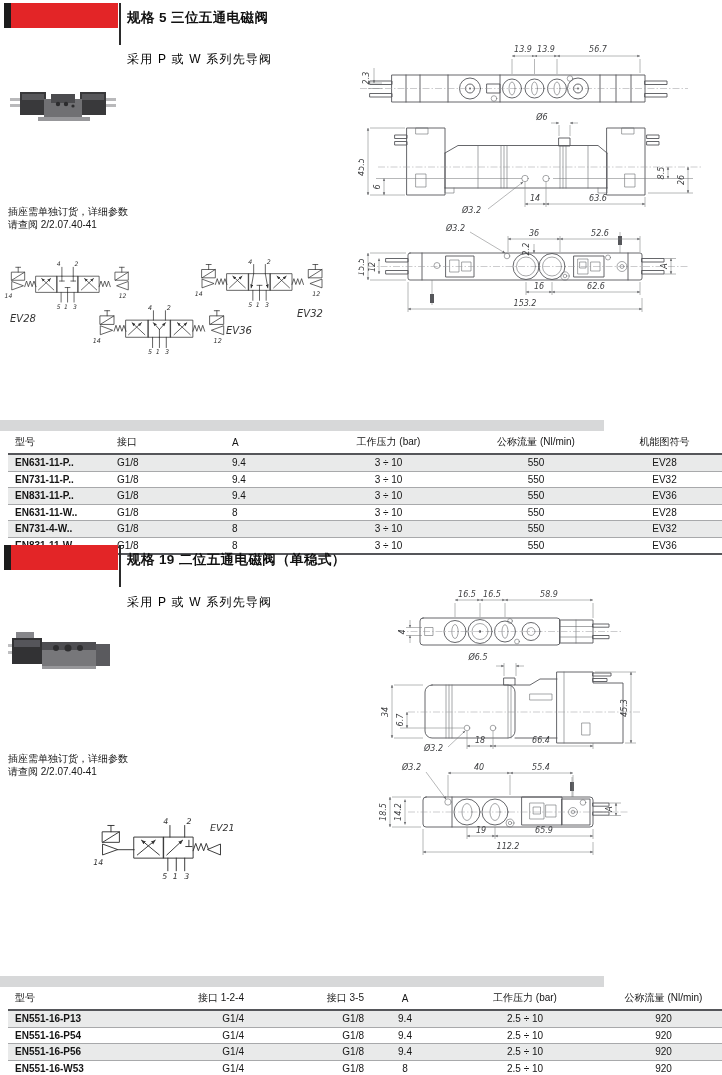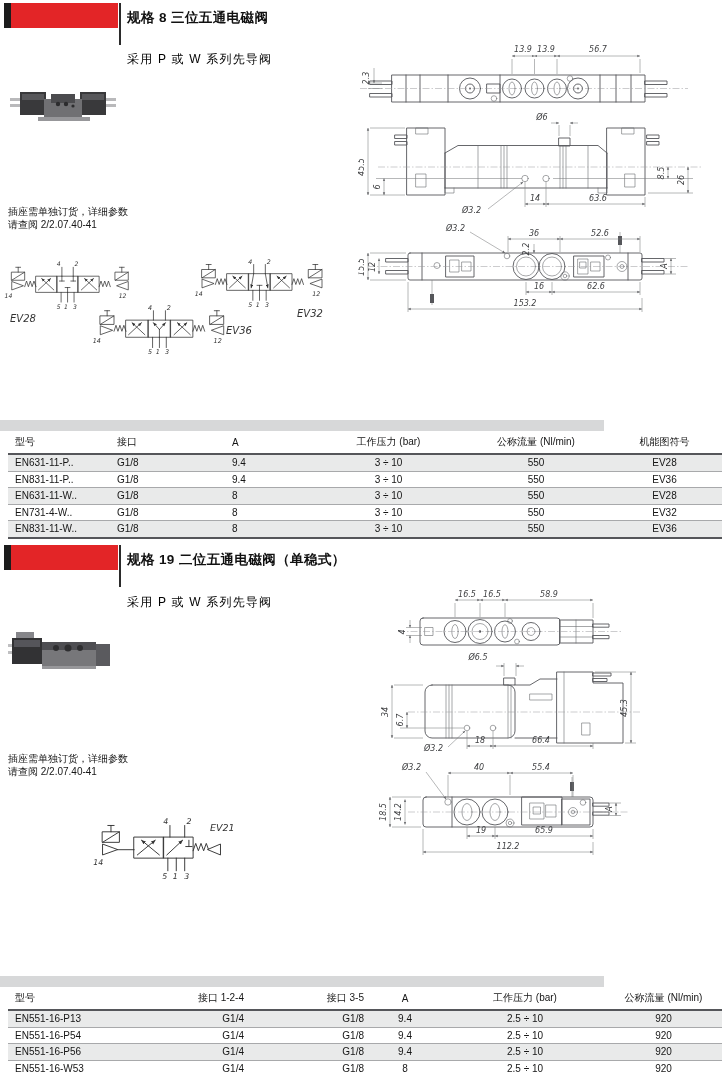--- a/index.html
+++ b/index.html
@@ -16,21 +16,21 @@
   .schlabel{font-family:"DejaVu Sans",sans-serif;font-style:italic;font-size:10px;color:#333;}
   
   .tblwrap{width:604px;}
   .band{height:11px;background:#d7d8d9;}
   table{border-collapse:collapse;table-layout:fixed;width:714px;margin-left:8px;font-size:10px;color:#151515;}
   thead th{font-weight:normal;height:20px;vertical-align:middle;border-bottom:2px solid #55565a;background:#fff;}
   tbody td{height:13.5px;border-bottom:1.5px solid #a8a9ab;vertical-align:middle;}
   tbody tr:nth-child(odd){background:#e9eaea;}
   tbody tr:nth-child(even){background:#fff;}
   tbody tr.last td{border-bottom:2.5px solid #55565a;}
-  .model{font-weight:normal;}
+  .model{font-weight:bold;}
   .c-l{text-align:left;padding-left:7px;}
   .c-l2{text-align:right;padding-left:12px;}
   .c-c{text-align:center;}
   
   svg .o{fill:none;stroke:#55565a;stroke-width:.9;stroke-linejoin:round;stroke-linecap:round;}
   svg .o2{fill:none;stroke:#6a6b6e;stroke-width:.6;}
   svg .d{fill:none;stroke:#7b7c7f;stroke-width:.55;}
   svg .cl{fill:none;stroke:#98999c;stroke-width:.5;stroke-dasharray:7 2 1.5 2;}
   svg .fb{fill:#55565a;stroke:none;}
   svg .t{font:italic 8px "DejaVu Sans",sans-serif;fill:#3d3e40;text-anchor:middle;}
@@ -51,21 +51,21 @@
       <path d="M0,1L10,5L0,9z" fill="#333"></path>
     </marker>
   </defs>
 </svg>
 
 <div class="page">
 
   <div class="abs logo-black" style="left:4px;top:3px;width:7px;height:25px"></div>
   <div class="abs logo-red" style="left:11px;top:3px;width:107px;height:25px"></div>
   <div class="abs vline" style="left:119px;top:3px;height:42px"></div>
-  <div class="abs sec-title" style="left:127px;top:9px">规格 8 三位五通电磁阀</div>
+  <div class="abs sec-title" style="left:127px;top:9px">规格 5 三位五通电磁阀</div>
   <div class="abs sec-sub" style="left:127px;top:51px">采用 P 或 W 系列先导阀</div>
 
   <svg class="abs" style="left:8px;top:86px" width="110" height="40" viewBox="0 0 110 40">
     <rect x="2" y="12" width="10" height="3" fill="#b9b9bb"></rect>
       <rect x="2" y="18" width="10" height="3" fill="#b9b9bb"></rect>
     <rect x="98" y="12" width="10" height="3" fill="#b9b9bb"></rect>
       <rect x="98" y="18" width="10" height="3" fill="#b9b9bb"></rect>
     <rect x="12" y="6" width="26" height="23" fill="#39393b"></rect>
       <rect x="14" y="8" width="22" height="6" fill="#58585b"></rect>
     <rect x="72" y="6" width="26" height="23" fill="#39393b"></rect>
@@ -413,20 +413,28 @@
       <tbody>
         <tr>
           <td class="c-l model">EN631-11-P..</td>
           <td class="c-l">G1/8</td>
           <td class="c-l">9.4</td>
           <td class="c-c">3 ÷ 10</td>
           <td class="c-c">550</td>
           <td class="c-c">EV28</td>
         </tr>
         <tr>
+          <td class="c-l model">EN731-11-P..</td>
+          <td class="c-l">G1/8</td>
+          <td class="c-l">9.4</td>
+          <td class="c-c">3 ÷ 10</td>
+          <td class="c-c">550</td>
+          <td class="c-c">EV32</td>
+        </tr>
+        <tr>
           <td class="c-l model">EN831-11-P..</td>
           <td class="c-l">G1/8</td>
           <td class="c-l">9.4</td>
           <td class="c-c">3 ÷ 10</td>
           <td class="c-c">550</td>
           <td class="c-c">EV36</td>
         </tr>
         <tr>
           <td class="c-l model">EN631-11-W..</td>
           <td class="c-l">G1/8</td>

